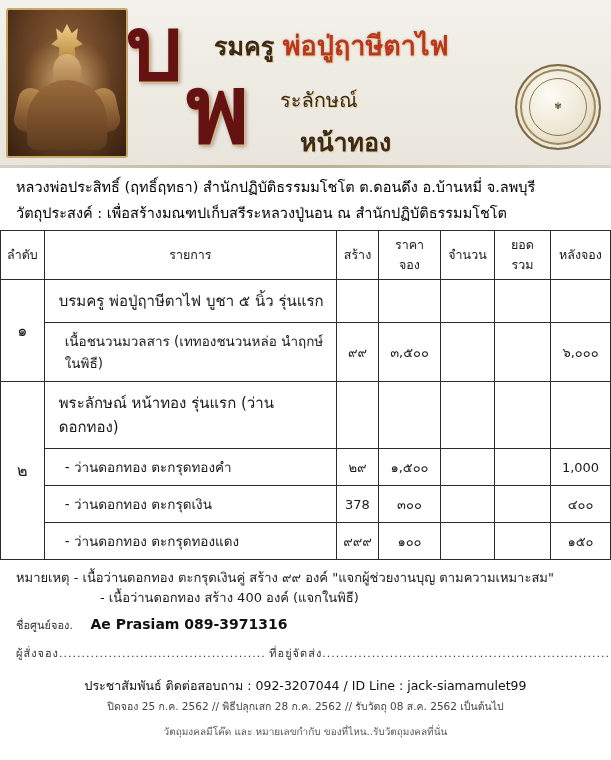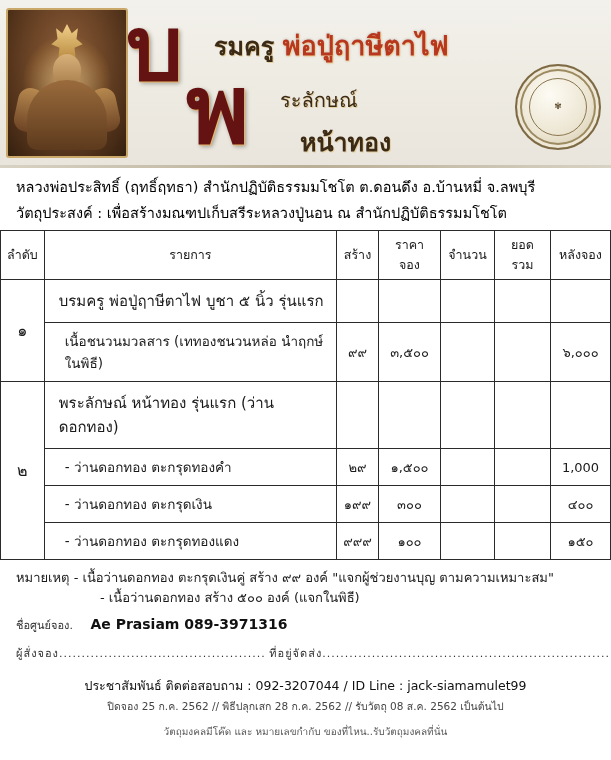--- a/index.html
+++ b/index.html
@@ -280,41 +280,41 @@
       <tr class="sub2">
         <td class="c-item">- ว่านดอกทอง ตะกรุดทองคำ</td>
         <td class="c-made">๒๙</td>
         <td class="c-price">๑,๕๐๐</td>
         <td class="c-qty"></td>
         <td class="c-total"></td>
         <td class="c-left">1,000</td>
       </tr>
       <tr class="sub2">
         <td class="c-item">- ว่านดอกทอง ตะกรุดเงิน</td>
-        <td class="c-made">๑๙๙</td>
+        <td class="c-made">378</td>
         <td class="c-price">๓๐๐</td>
         <td class="c-qty"></td>
         <td class="c-total"></td>
         <td class="c-left">๔๐๐</td>
       </tr>
       <tr class="sub2">
         <td class="c-item">- ว่านดอกทอง ตะกรุดทองแดง</td>
         <td class="c-made">๙๙๙</td>
         <td class="c-price">๑๐๐</td>
         <td class="c-qty"></td>
         <td class="c-total"></td>
         <td class="c-left">๑๕๐</td>
       </tr>
     </tbody>
   </table>
 </div>
 
 <div class="notes">
   <div>หมายเหตุ - เนื้อว่านดอกทอง ตะกรุดเงินคู่ สร้าง ๙๙ องค์ "แจกผู้ช่วยงานบุญ ตามความเหมาะสม"</div>
-  <div class="line2">- เนื้อว่านดอกทอง สร้าง ๕๐๐ องค์ (แจกในพิธี)</div>
+  <div class="line2">- เนื้อว่านดอกทอง สร้าง 400 องค์ (แจกในพิธี)</div>
 </div>
 
 <div class="contactline">
   <span>ชื่อศูนย์จอง.</span>
   <span class="name">Ae Prasiam  089-3971316</span>
 </div>
 
 <div class="dotsline">
   <span class="dots">ผู้สั่งจอง..............................................</span>
   <span class="dots">ที่อยู่จัดส่ง.........................................................................</span>

